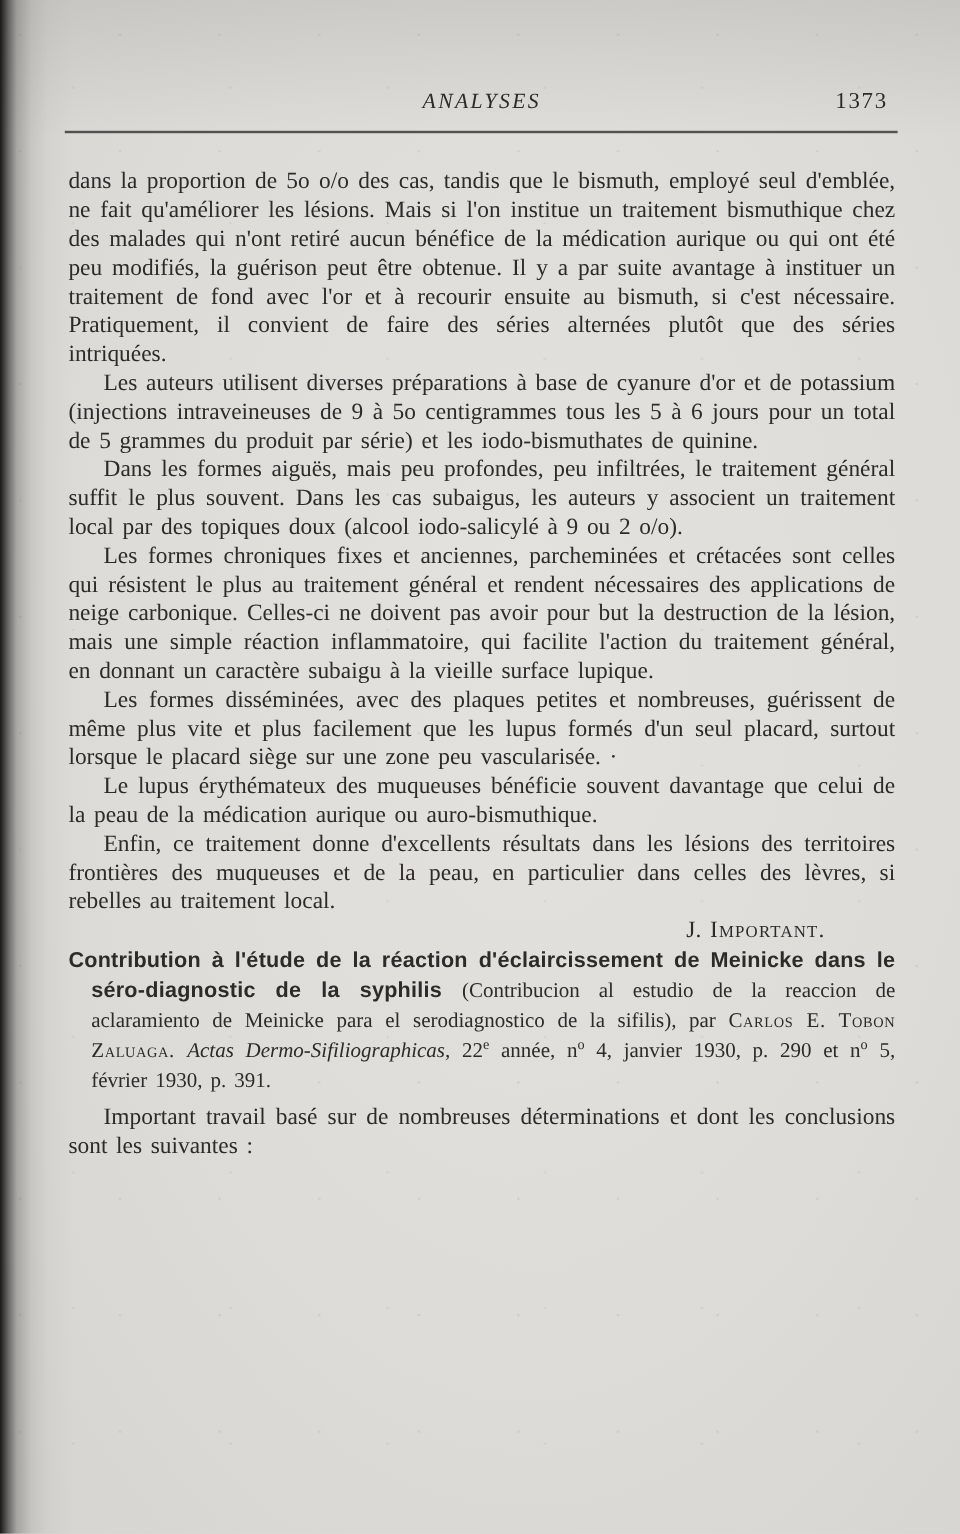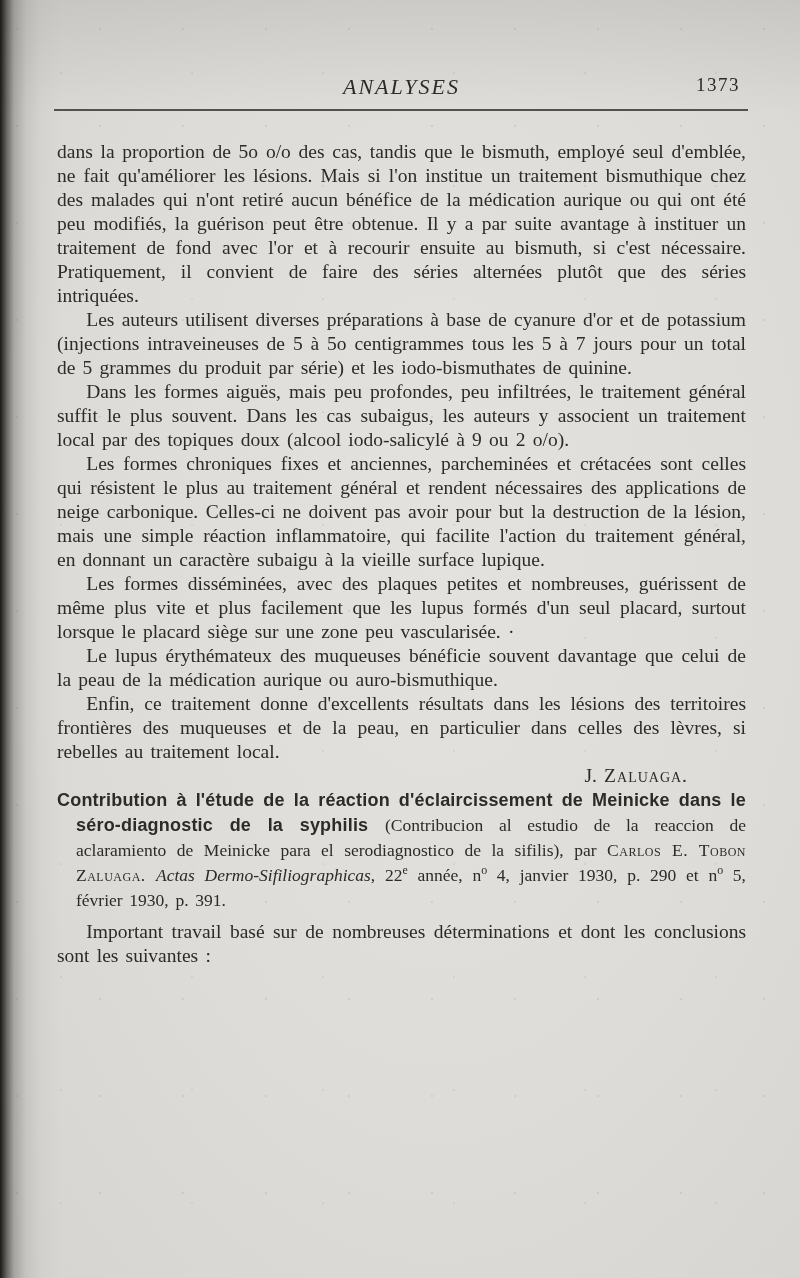--- a/index.html
+++ b/index.html
@@ -42,21 +42,21 @@
   }
   .page-header {
     position: relative;
     height: 26px;
   }
   .running-title {
     position: absolute;
     left: 50%;
     transform: translateX(-50%);
     font-style: italic;
-    font-size: 22px;
+    font-size: 18px;
     letter-spacing: 2px;
   }
   .page-number {
     position: absolute;
     right: 6px;
     top: 0;
     font-size: 19px;
     letter-spacing: 1.5px;
   }
   .header-rule {
@@ -108,28 +108,28 @@
   <header class="page-header">
     <span class="running-title">ANALYSES</span>
     <span class="page-number">1373</span>
   </header>
 
   <hr class="header-rule">
 
   <main class="body-text">
 
     <p>dans la proportion de 5o o/o des cas, tandis que le bismuth, employé seul d'emblée, ne fait qu'améliorer les lésions. Mais si l'on institue un traitement bismuthique chez des malades qui n'ont retiré aucun bénéfice de la médication aurique ou qui ont été peu modifiés, la guérison peut être obtenue. Il y a par suite avantage à instituer un traitement de fond avec l'or et à recourir ensuite au bismuth, si c'est nécessaire. Pratiquement, il convient de faire des séries alternées plutôt que des séries intriquées.</p>
-    <p class="indent">Les auteurs utilisent diverses préparations à base de cyanure d'or et de potassium (injections intraveineuses de 5 à 5o centigrammes tous les 5 à 7 jours pour un total de 5 grammes du produit par série) et les iodo-bismuthates de quinine.</p>
+    <p class="indent">Les auteurs utilisent diverses préparations à base de cyanure d'or et de potassium (injections intraveineuses de 9 à 5o centigrammes tous les 5 à 6 jours pour un total de 5 grammes du produit par série) et les iodo-bismuthates de quinine.</p>
     <p class="indent">Dans les formes aiguës, mais peu profondes, peu infiltrées, le traitement général suffit le plus souvent. Dans les cas subaigus, les auteurs y associent un traitement local par des topiques doux (alcool iodo-salicylé à 9 ou 2 o/o).</p>
     <p class="indent">Les formes chroniques fixes et anciennes, parcheminées et crétacées sont celles qui résistent le plus au traitement général et rendent nécessaires des applications de neige carbonique. Celles-ci ne doivent pas avoir pour but la destruction de la lésion, mais une simple réaction inflammatoire, qui facilite l'action du traitement général, en donnant un caractère subaigu à la vieille surface lupique.</p>
     <p class="indent">Les formes disséminées, avec des plaques petites et nombreuses, guérissent de même plus vite et plus facilement que les lupus formés d'un seul placard, surtout lorsque le placard siège sur une zone peu vascularisée. ·</p>
     <p class="indent">Le lupus érythémateux des muqueuses bénéficie souvent davantage que celui de la peau de la médication aurique ou auro-bismuthique.</p>
     <p class="indent">Enfin, ce traitement donne d'excellents résultats dans les lésions des territoires frontières des muqueuses et de la peau, en particulier dans celles des lèvres, si rebelles au traitement local.</p>
 
-    <p class="signature"><span>J. </span><span class="sc">Zaluaga.</span></p>
+    <p class="signature"><span>J. </span><span class="sc">Important.</span></p>
 
     <p class="review-heading"><span class="s-b">Contribution à l'étude de la réaction d'éclaircissement de Meinicke dans le séro-diagnostic de la syphilis </span><span class="s-r">(Contribucion al estudio de la reaccion de aclaramiento de Meinicke para el serodiagnostico de la sifilis), par </span><span class="s-sc">Carlos E. Tobon Zaluaga. </span><span class="s-i">Actas Dermo-Sifiliographicas</span><span class="s-r">, 22</span><span class="s-sup">e</span><span class="s-r"> année, n</span><span class="s-sup">o</span><span class="s-r"> 4, janvier 1930, p. 290 et n</span><span class="s-sup">o</span><span class="s-r"> 5, février 1930, p. 391.</span></p>
 
     <div class="review-body">
       <p class="indent">Important travail basé sur de nombreuses déterminations et dont les conclusions sont les suivantes :</p>
     </div>
 
   </main>
 </div>
 

